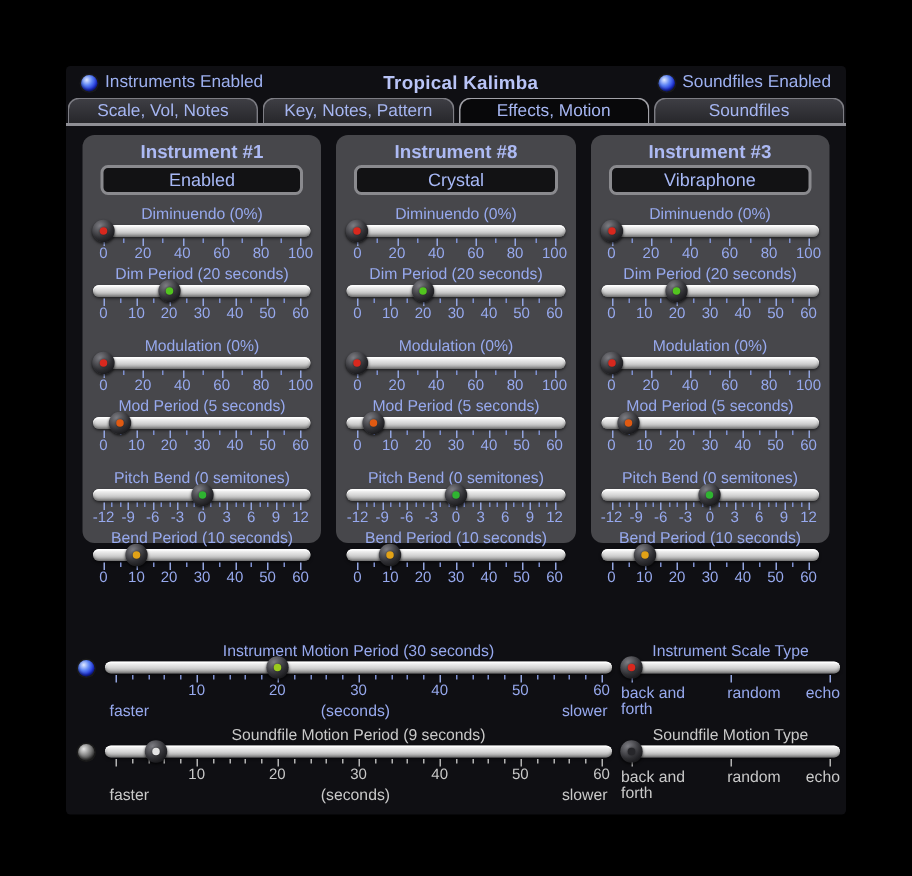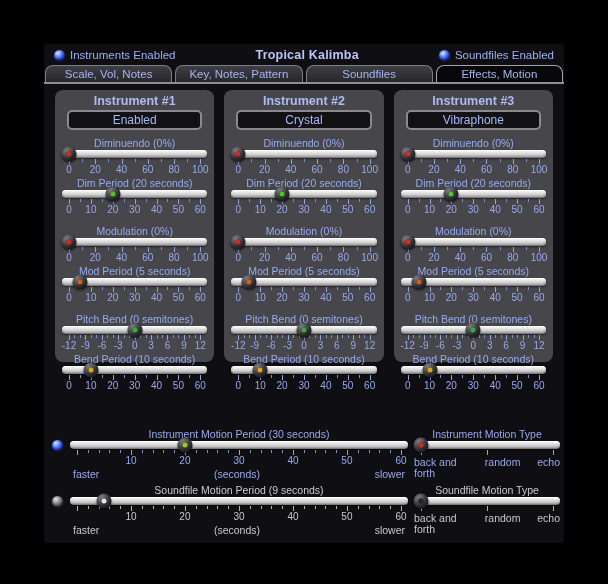--- a/index.html
+++ b/index.html
@@ -82,22 +82,22 @@
       <div class="win-title">Tropical Kalimba</div>
       <div class="chk">
         <span class="led"></span>
         <span class="chk-label">Soundfiles Enabled</span>
       </div>
     </div>
 
     <div class="tabbar" id="tabbar">
         <div class="tab">Scale, Vol, Notes</div>
         <div class="tab">Key, Notes, Pattern</div>
+        <div class="tab active">Effects, Motion</div>
         <div class="tab">Soundfiles</div>
-        <div class="tab active">Effects, Motion</div>
       </div>
 
     <div class="panels" id="panels">
         <div class="panel">
           <div class="p-title">Instrument #1</div>
           <div class="namebox">Enabled</div>
           <div class="slider">
             <div class="s-label">Diminuendo (0%)</div>
             <div class="s-track">
               <div class="s-rail">
@@ -328,21 +328,21 @@
                 <span class="num" style="left: 33.3%;">20</span>
                 <span class="num" style="left: 50%;">30</span>
                 <span class="num" style="left: 66.7%;">40</span>
                 <span class="num" style="left: 83.3%;">50</span>
                 <span class="num" style="left: 100%;">60</span>
               </div>
             </div>
           </div>
         </div>
         <div class="panel">
-          <div class="p-title">Instrument #2</div>
+          <div class="p-title">Instrument #8</div>
           <div class="namebox">Crystal</div>
           <div class="slider">
             <div class="s-label">Diminuendo (0%)</div>
             <div class="s-track">
               <div class="s-rail">
                 <div class="s-thumb" style="left: 0%;">
                   <div class="s-dot" style="background: rgb(216, 40, 30);"></div>
                 </div>
               </div>
             </div>
@@ -876,21 +876,21 @@
               </div>
             </div>
             <div class="caps">
               <span class="cap">faster</span>
               <span class="cap">(seconds)</span>
               <span class="cap">slower</span>
             </div>
           </div>
           <div class="tblock">
             <div class="slider">
-              <div class="s-label">Instrument Motion Type</div>
+              <div class="s-label">Instrument Scale Type</div>
               <div class="s-track">
                 <div class="s-rail">
                   <div class="s-thumb" style="left: 0%;">
                     <div class="s-dot" style="background: rgb(216, 40, 30);"></div>
                   </div>
                 </div>
               </div>
               <div class="s-ticks">
                 <div class="s-rail">
                   <div class="tick major" style="left: 0%;"></div>

